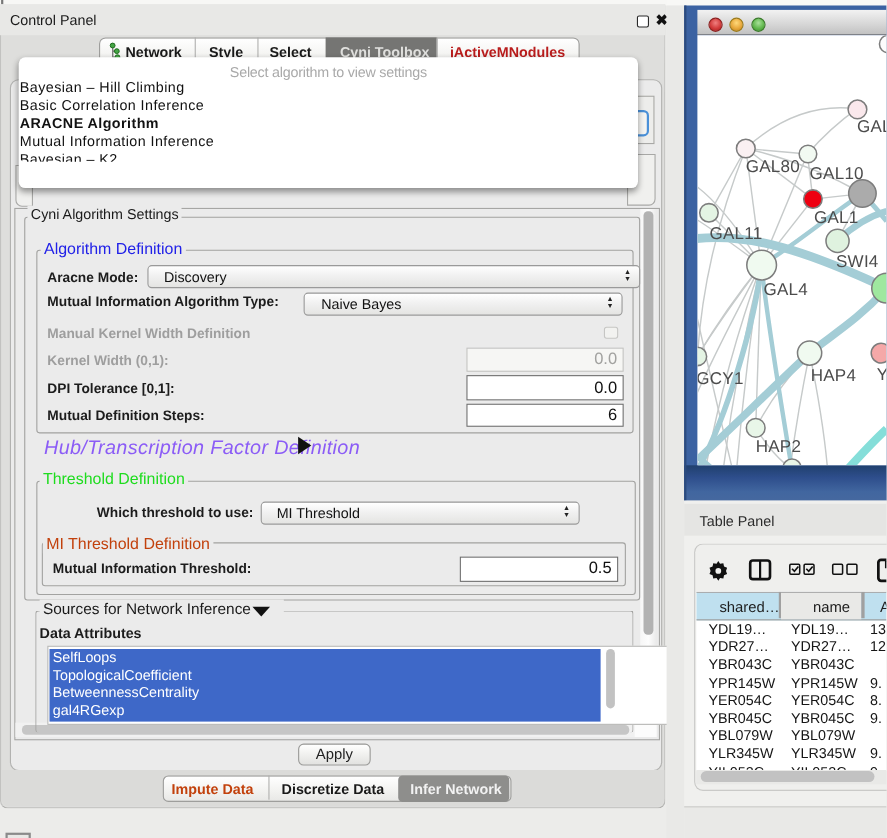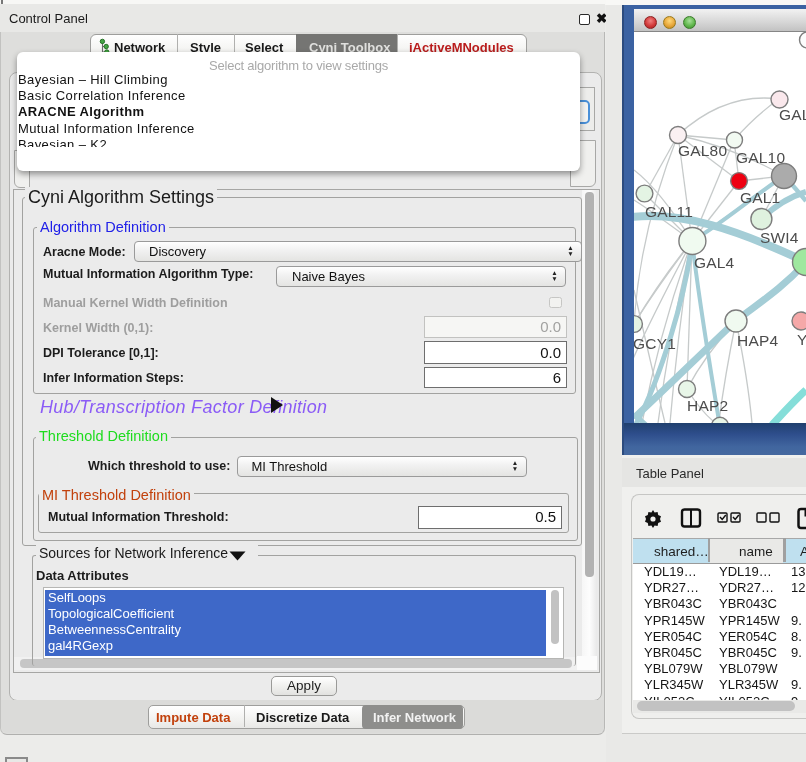--- a/index.html
+++ b/index.html
@@ -64,42 +64,42 @@
 <div class="abs" style="left:12.5px;top:189px;width:585px;height:482px;border:1px solid #a6a6a4;background:#ebebeb;"></div>
 
 <div class="abs" style="left:582px;top:190px;width:15px;height:480px;background:linear-gradient(90deg,#f6f6f6,#fdfdfd 50%,#e9e9e9);"></div>
 <div class="abs" style="left:585px;top:192px;width:8.5px;height:385px;background:#b2b2b2;border-radius:4px;"></div>
 
 <div class="abs" style="left:14px;top:657px;width:570px;height:13px;background:#f1f1f1;"></div>
 <div class="abs" style="left:20px;top:659px;width:552px;height:8.5px;background:#c6c6c6;border-radius:4px;"></div>
 <div class="abs" style="left:577px;top:656px;width:20px;height:14px;background:#fcfcfc;"></div>
 
 <div class="gb" style="left:22px;top:197px;width:558px;height:347px;"></div>
-<div class="gbl" style="left:25px;top:187px;font-size:18px;color:#1a1a1a;">Cyni Algorithm Settings</div>
+<div class="gbl" style="left:25px;top:187px;font-size:13px;color:#1a1a1a;">Cyni Algorithm Settings</div>
 
 <div class="gb" style="left:32.5px;top:227px;width:541px;height:165px;"></div>
 <div class="gbl" style="left:37px;top:219px;color:#2121e8;">Algorithm Definition</div>
 
 <div class="lbl abs" style="left:43px;top:244.5px;">Aracne Mode:</div>
 <div class="combo" style="left:134px;top:241px;width:430px;height:19px;padding-left:16px;">
     <span class="tx">Discovery</span>
     <span class="arr">▲<br>▼</span>
   </div>
 <div class="lbl abs" style="left:43px;top:267px;">Mutual Information Algorithm Type:</div>
 <div class="combo" style="left:276px;top:266px;width:288px;height:19px;">
     <span class="tx" style="left:15px;">Naive Bayes</span>
     <span class="arr">▲<br>▼</span>
   </div>
 <div class="lbl abs dis" style="left:43px;top:296px;">Manual Kernel Width Definition</div>
 <div class="abs" style="left:549px;top:296.5px;width:11px;height:9.5px;border:1px solid #c6c6c4;border-radius:2.5px;background:#f2f2f0;"></div>
 <div class="lbl abs dis" style="left:43px;top:320.5px;">Kernel Width (0,1):</div>
 <div class="fld" style="left:424px;top:316px;width:136px;height:19.5px;border-color:#c2c2c0;background:#f6f6f4;color:#a2a2a0;line-height:19.5px;">0.0</div>
 <div class="lbl abs" style="left:43px;top:345.5px;">DPI Tolerance [0,1]:</div>
 <div class="fld" style="left:424px;top:340.5px;width:136px;height:21px;line-height:21px;">0.0</div>
-<div class="lbl abs" style="left:43px;top:371px;">Infer Information Steps:</div>
+<div class="lbl abs" style="left:43px;top:371px;">Mutual Definition Steps:</div>
 <div class="fld" style="left:424px;top:366.5px;width:136px;height:19.5px;line-height:19.5px;">6</div>
 
 <div class="abs" style="left:40px;top:397px;font-size:18px;letter-spacing:0.3px;color:#8b5cf6;font-style:italic;">Hub/Transcription Factor Definition</div>
 <svg class="abs" style="left:270px;top:396px;" width="14" height="18">
     <polygon points="1,1 13,9 1,17" fill="#111"></polygon>
   </svg>
 
 <div class="gb" style="left:33px;top:437px;width:543px;height:102px;"></div>
 <div class="gbl" style="left:36px;top:428px;color:#1edc1e;">Threshold Definition</div>
 <div class="lbl abs" style="left:88px;top:459px;">Which threshold to use:</div>
@@ -113,21 +113,21 @@
 <div class="lbl abs" style="left:48px;top:510px;">Mutual Information Threshold:</div>
 <div class="fld" style="left:418px;top:506px;width:137px;height:20.5px;line-height:20.5px;">0.5</div>
 
 <div class="gb" style="left:32px;top:554.5px;width:541.5px;height:110px;border-bottom:none;"></div>
 <div class="gbl" style="left:36px;top:545px;font-size:14px;color:#1a1a1a;">Sources for Network Inference&nbsp;&nbsp;&nbsp;&nbsp;&nbsp;&nbsp;&nbsp;</div>
 <svg class="abs" style="left:229px;top:550.5px;" width="17" height="10">
     <polygon points="0.5,0.5 16.5,0.5 8.5,9.5" fill="#111"></polygon>
   </svg>
 <div class="lbl abs" style="left:36px;top:568px;font-size:13px;">Data Attributes</div>
 
-<div class="abs" style="left:43px;top:587px;width:519px;height:70px;border:1px solid #b6b6b4;background:#fff;overflow:hidden;">
+<div class="abs" style="left:43px;top:587px;width:519px;height:70px;border:1px solid #b6b6b4;background:#fff;overflow:hidden;padding-left:46px;">
  <div class="abs" style="left:1px;top:2px;width:501px;height:66px;background:#3e68c8;"></div>
  <div class="abs" style="left:4px;top:1.5px;font-size:13px;color:#fff;line-height:16.2px;">SelfLoops<br>TopologicalCoefficient<br>BetweennessCentrality<br>gal4RGexp</div>
  <div class="abs" style="left:507px;top:2px;width:8px;height:54px;background:#c2c2c2;border-radius:4px;"></div>
 </div>
 
 <div class="abs" style="left:271px;top:676px;width:64px;height:18px;border:1px solid #9a9a98;border-radius:5px;
  background:linear-gradient(#ffffff,#f0f0ee 50%,#e2e2e0);text-align:center;font-size:13.5px;color:#222;line-height:18px;">Apply</div>
 
 <div class="abs" style="left:1px;top:700px;width:603px;height:33px;background:#dbdbd9;border-radius:0 0 7px 7px;"></div>
 <div class="abs" style="left:148px;top:705px;width:315px;height:22px;background:linear-gradient(#ffffff,#f2f2f0 60%,#e8e8e6);border:1px solid #9e9e9c;border-radius:5px;"></div>

